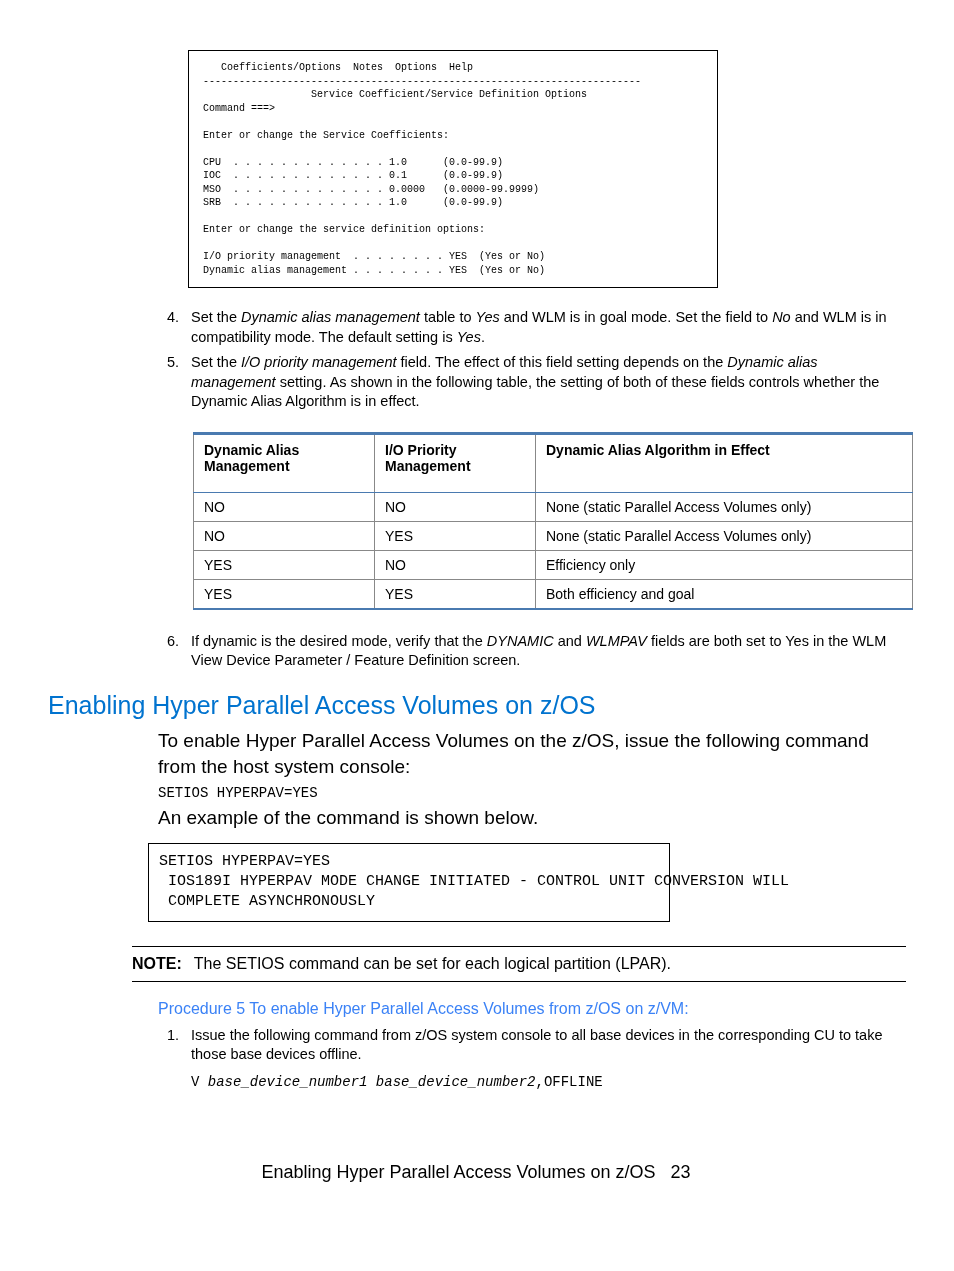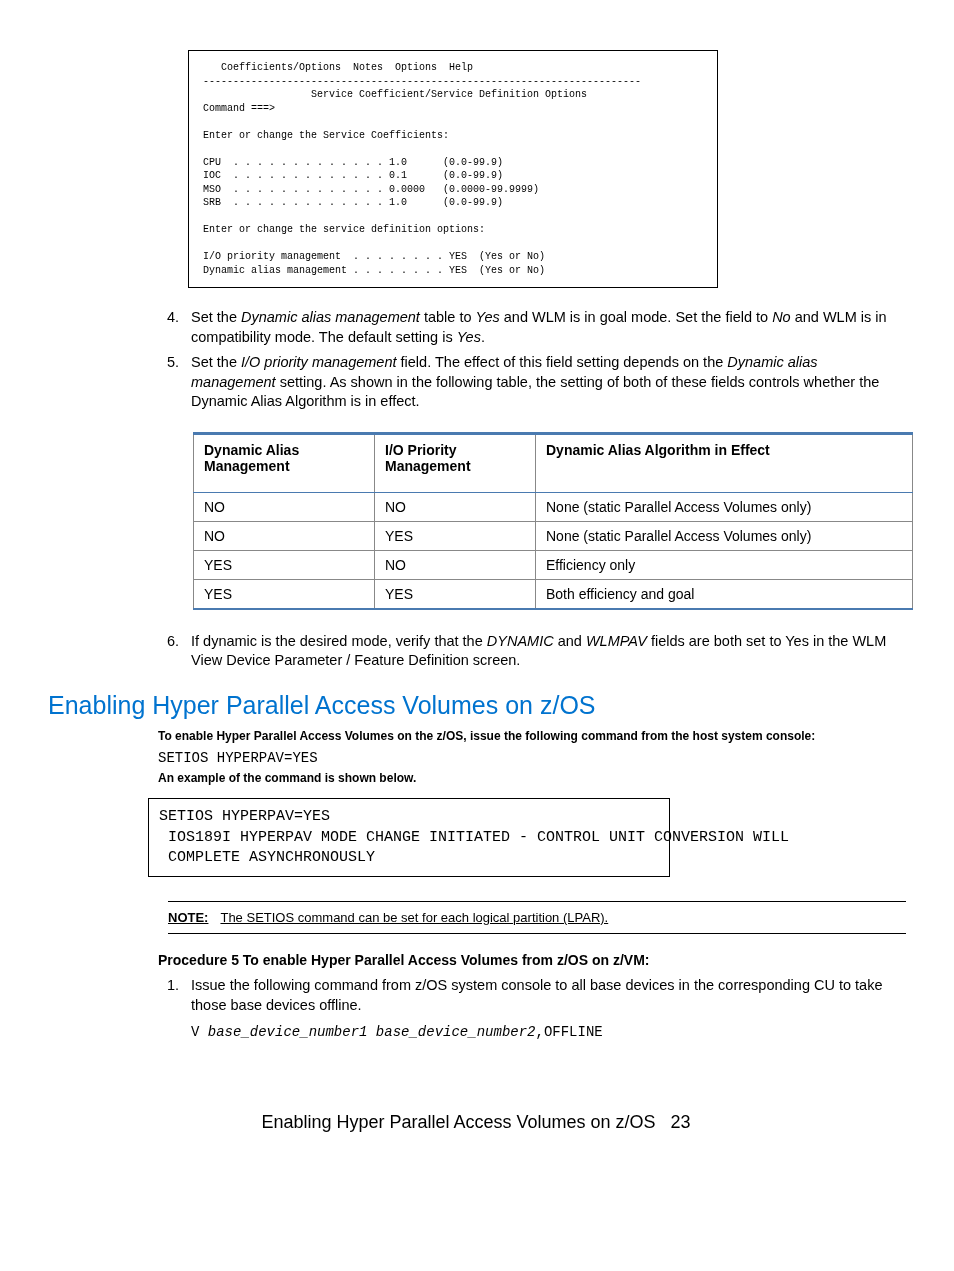--- a/index.html
+++ b/index.html
@@ -72,44 +72,42 @@
   h2.sec {
     font-family: Arial, Helvetica, sans-serif;
     font-weight: normal;
     color: #0073cf;
     font-size: 25px;
     margin: 10px 0 8px 0;
   }
   .body-p {
     margin: 0 0 6px 0;
     padding-left: 110px;
-    font-size: 12px;
+    font-size: 19px;
     line-height: 1.35;
-    font-weight: bold;
   }
   .cmd {
     font-family: "Courier New", monospace;
     font-size: 14px;
     padding-left: 110px;
     margin: 4px 0 4px 0;
   }
   .cmd .var { font-style: italic; }
   .note-box {
     border-top: 1.5px solid #000;
     border-bottom: 1.5px solid #000;
     padding: 8px 0;
-    margin: 0 0 18px 120px;
-    font-size: 13px;
-    text-decoration: underline;
+    margin: 0 0 18px 84px;
+    font-size: 16px;
   }
   .note-box b { font-weight: bold; margin-right: 12px; }
   .proc-head {
-    color: #000000;
-    font-weight: bold;
-    font-size: 14px;
+    color: #3b82f6;
+    font-weight: normal;
+    font-size: 16px;
     padding-left: 110px;
     margin: 8px 0 8px 0;
   }
   .footer {
     text-align: center;
     font-size: 18px;
     margin-top: 70px;
     padding-right: 2px;
   }
 </style>

